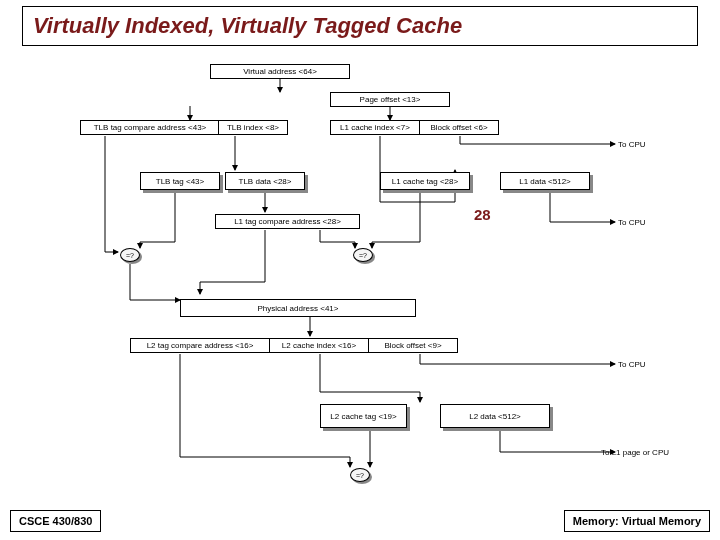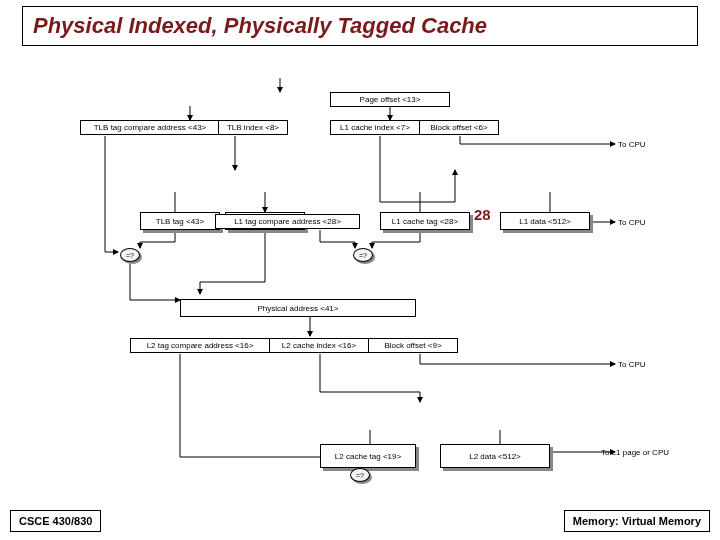--- a/index.html
+++ b/index.html
@@ -2,34 +2,34 @@
 <html><head>
 <meta charset="utf-8">
 <style>
   * { box-sizing: border-box; margin: 0; padding: 0; }
   body { width: 720px; height: 540px; background: #fff; font-family: Arial, sans-serif; position: relative; overflow: hidden; }
   .title-box { position: absolute; top: 6px; left: 22px; right: 22px; border: 1px solid #000; padding: 6px 10px; }
   .title-box h1 { font-size: 22px; font-weight: bold; color: #7a1a1a; font-style: italic; text-align: left; }
   .diagram { position: absolute; top: 52px; left: 60px; right: 60px; bottom: 40px; }
   .box { position: absolute; background: #fff; border: 1px solid #000; font-size: 8px; text-align: center; display: flex; align-items: center; justify-content: center; padding: 2px 4px; }
   .plain { position: absolute; font-size: 8px; text-align: center; }
-  .shadow { box-shadow: 3px 3px 0 #888; margin-top: 40px; }
+  .shadow { box-shadow: 3px 3px 0 #888; }
   .comp { position: absolute; width: 20px; height: 14px; border: 1px solid #000; border-radius: 50%; font-size: 7px; display: flex; align-items: center; justify-content: center; background: #f5f5f5; box-shadow: 2px 2px 0 #888; }
   .ann { position: absolute; font-size: 15px; font-weight: bold; color: #7a1a1a; margin-top: 36px; }
   .footer-left, .footer-right { position: absolute; bottom: 8px; border: 1px solid #000; font-size: 11px; padding: 4px 8px; font-weight: bold; }
   .footer-left { left: 10px; }
   .footer-right { right: 10px; }
   svg.lines { position: absolute; top: 0; left: 0; width: 100%; height: 100%; pointer-events: none; }
   line { stroke: #000; stroke-width: 1; }
 </style>
 </head>
 <body>
 
 <div class="title-box">
-  <h1>Physical Indexed, Physically Tagged Cache</h1>
+  <h1>Virtually Indexed, Virtually Tagged Cache</h1>
 </div>
 
 <div class="diagram">
   <svg class="lines" viewBox="0 0 600 448">
     <defs>
         <marker id="ah" markerWidth="6" markerHeight="6" refX="5" refY="3" orient="auto">
           <path d="M0,0 L6,3 L0,6 Z" fill="#000"></path>
         </marker>
       </defs>
 
@@ -87,20 +87,21 @@
 
     <line x1="360" y1="302" x2="360" y2="312"></line>
     <line x1="360" y1="312" x2="555" y2="312" marker-end="url(#ah)"></line>
 
     <line x1="310" y1="378" x2="310" y2="415" marker-end="url(#ah)"></line>
 
     <line x1="440" y1="378" x2="440" y2="400"></line>
     <line x1="440" y1="400" x2="555" y2="400" marker-end="url(#ah)"></line>
   </svg>
 
+  <div class="box" style="left:150px; top:12px; width:140px;">Virtual address &lt;64&gt;</div>
 
   <div class="box" style="left:270px; top:40px; width:120px;">Page offset &lt;13&gt;</div>
 
   <div class="box" style="left:20px; top:68px; width:140px;">TLB tag compare address &lt;43&gt;</div>
   <div class="box" style="left:158px; top:68px; width:70px;">TLB index &lt;8&gt;</div>
   <div class="box" style="left:270px; top:68px; width:90px;">L1 cache index &lt;7&gt;</div>
   <div class="box" style="left:359px; top:68px; width:80px;">Block offset &lt;6&gt;</div>
   <div class="plain" style="left:558px; top:88px;">To CPU</div>
 
   <div class="box shadow" style="left:80px; top:120px; width:80px; height:18px;">TLB tag &lt;43&gt;</div>
@@ -115,20 +116,20 @@
   <div class="comp" style="left:60px; top:196px;">=?</div>
   <div class="comp" style="left:293px; top:196px;">=?</div>
 
   <div class="box" style="left:120px; top:247px; width:236px; height:18px;">Physical address &lt;41&gt;</div>
 
   <div class="box" style="left:70px; top:286px; width:140px;">L2 tag compare address &lt;16&gt;</div>
   <div class="box" style="left:209px; top:286px; width:100px;">L2 cache index &lt;16&gt;</div>
   <div class="box" style="left:308px; top:286px; width:90px;">Block offset &lt;9&gt;</div>
   <div class="plain" style="left:558px; top:308px;">To CPU</div>
 
-  <div class="box shadow" style="left:260px; top:352px; width:96px; height:24px;">L2 cache tag &lt;19&gt;</div>
+  <div class="box shadow" style="left:260px; top:352px; width:87px; height:24px;">L2 cache tag &lt;19&gt;</div>
   <div class="box shadow" style="left:380px; top:352px; width:110px; height:24px;">L2 data &lt;512&gt;</div>
   <div class="plain" style="left:540px; top:396px; width:70px;">To L1 page or CPU</div>
   <div class="comp" style="left:290px; top:416px;">=?</div>
 </div>
 
 <div class="footer-left">CSCE 430/830</div>
 <div class="footer-right">Memory: Virtual Memory</div>
 
 </body></html>

